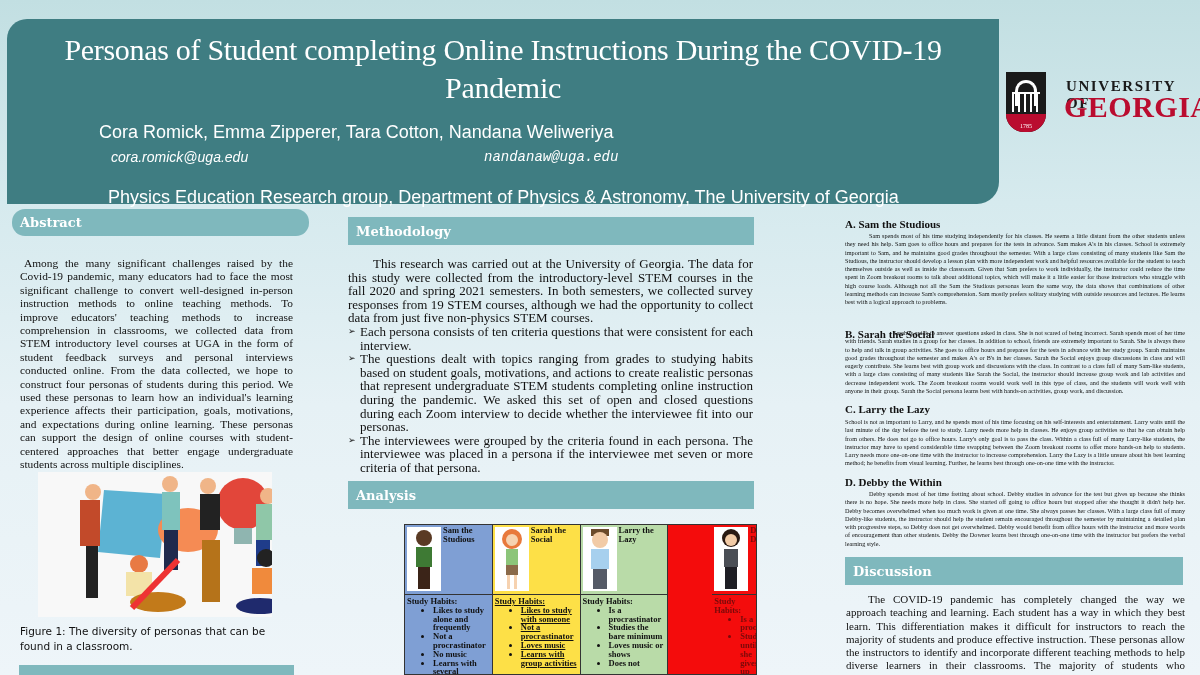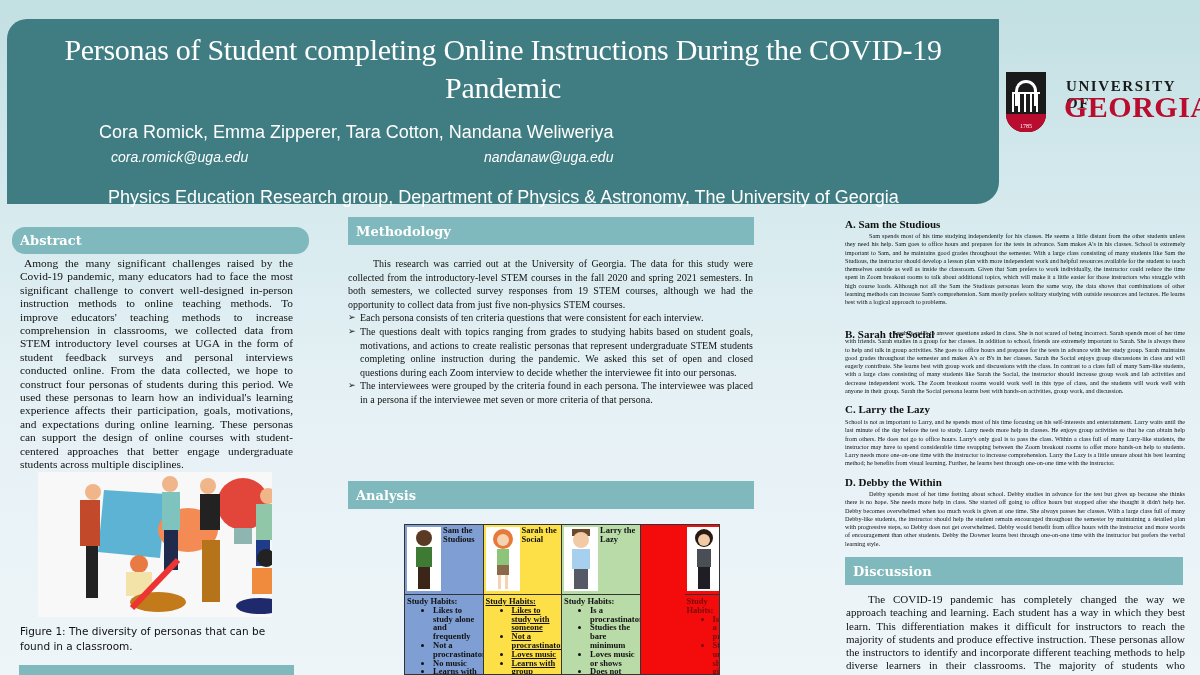--- a/index.html
+++ b/index.html
@@ -25,21 +25,21 @@
   .banner .authors {
     position: absolute; left: 92px; top: 103px;
     font-family: "Liberation Sans", sans-serif; font-size: 18px;
   }
   .banner .email1 {
     position: absolute; left: 104px; top: 130px;
     font-family: "Liberation Sans", sans-serif; font-size: 14px; font-style: italic;
   }
   .banner .email2 {
     position: absolute; left: 477px; top: 130px;
-    font-family: Liberation Sans, sans-serif; font-size: 14px; font-style: italic;
+    font-family: Liberation Mono, monospace; font-size: 14px; font-style: italic;
   }
   .banner .affil {
     position: absolute; left: 101px; top: 168px;
     font-family: "Liberation Sans", sans-serif; font-size: 18px;
   }
   
   .logo { position: absolute; left: 1006px; top: 72px; width: 190px; height: 62px; }
   .logo .shield {
     position: absolute; left: 0; top: 0; width: 40px; height: 60px;
     background: #1a1a1a; border-radius: 0 0 18px 18px; overflow: hidden;
@@ -79,28 +79,28 @@
   .para {
     position: absolute; font-family: "Liberation Serif", serif; color: #111;
     text-align: justify;
   }
   .abstract-text { left: 20px; top: 257px; width: 273px; font-size: 11.4px; line-height: 13.4px; text-indent: 4px; }
   .figure { position: absolute; left: 38px; top: 472px; width: 234px; height: 145px; background: #f7f7f7; overflow: hidden; }
   .caption {
     position: absolute; left: 20px; top: 624px; width: 274px; 
     font-family: "DejaVu Sans", sans-serif; font-size: 10.5px; line-height: 15px; color: #111;
   }
-  .meth-text { left: 348px; top: 257px; width: 405px; font-size: 10px; line-height: 13.6px; font-family: Liberation Serif, serif; }
+  .meth-text { left: 348px; top: 257px; width: 405px; font-size: 13px; line-height: 13.6px; font-family: Liberation Serif, serif; }
   .meth-text p.first { text-indent: 25px; }
   .meth-text ul { list-style: none; }
   .meth-text li { position: relative; padding-left: 12px; }
   .meth-text li::before { content: "\27A2"; position: absolute; left: 0; top: 0; font-size: 9px; }
   
   .ptable {
-    position: absolute; left: 404px; top: 524px; width: 316px; height: 151px;
+    position: absolute; left: 404px; top: 524px; width: 353px; height: 151px;
     border: 1.5px solid #333; display: grid; grid-template-columns: repeat(4, 1fr);
   }
   .pcol { position: relative; border-right: 1.5px solid #333; overflow: hidden; }
   .pcol:last-child { border-right: none; padding-left: 44px; }
   .ptop { position: relative; height: 70px; border-bottom: 1.5px solid #333; }
   .avatar { position: absolute; left: 2px; top: 2px; width: 34px; height: 64px; background: #fff; }
   .pname {
     position: absolute; left: 38px; top: 1px; width: 40px;
     font-family: "Liberation Serif", serif; font-weight: bold; font-size: 8.5px; line-height: 9px;
   }
@@ -130,21 +130,21 @@
   <div class="shield">
     <div class="arch"></div>
     <div class="pillars"></div>
     <div class="red"></div>
     <div class="year">1785</div>
   </div>
   <div class="u1">UNIVERSITY OF</div>
   <div class="u2">GEORGIA</div>
 </div>
 
-<div class="sec-head" style="left:12px;top:227px;width:297px;height:27px;border-radius:13px;">Abstract</div>
+<div class="sec-head" style="left:12px;top:209px;width:297px;height:27px;border-radius:13px;">Abstract</div>
 <div class="para abstract-text">Among the many significant challenges raised by the Covid-19 pandemic, many educators had to face the most significant challenge to convert well-designed in-person instruction methods to online teaching methods. To improve educators' teaching methods to increase comprehension in classrooms, we collected data from STEM introductory level courses at UGA in the form of student feedback surveys and personal interviews conducted online. From the data collected, we hope to construct four personas of students during this period. We used these personas to learn how an individual's learning experience affects their participation, goals, motivations, and expectations during online learning. These personas can support the design of online courses with student-centered approaches that better engage undergraduate students across multiple disciplines.</div>
 
 <div class="figure">
   <svg width="234" height="145" viewBox="0 0 234 145">
     <rect width="234" height="145" fill="#f8f8f8"></rect>
 
     <polygon points="66,18 128,22 122,86 60,80" fill="#5cb3d3"></polygon>
 
     <ellipse cx="150" cy="58" rx="30" ry="22" fill="#f58b54"></ellipse>
 

